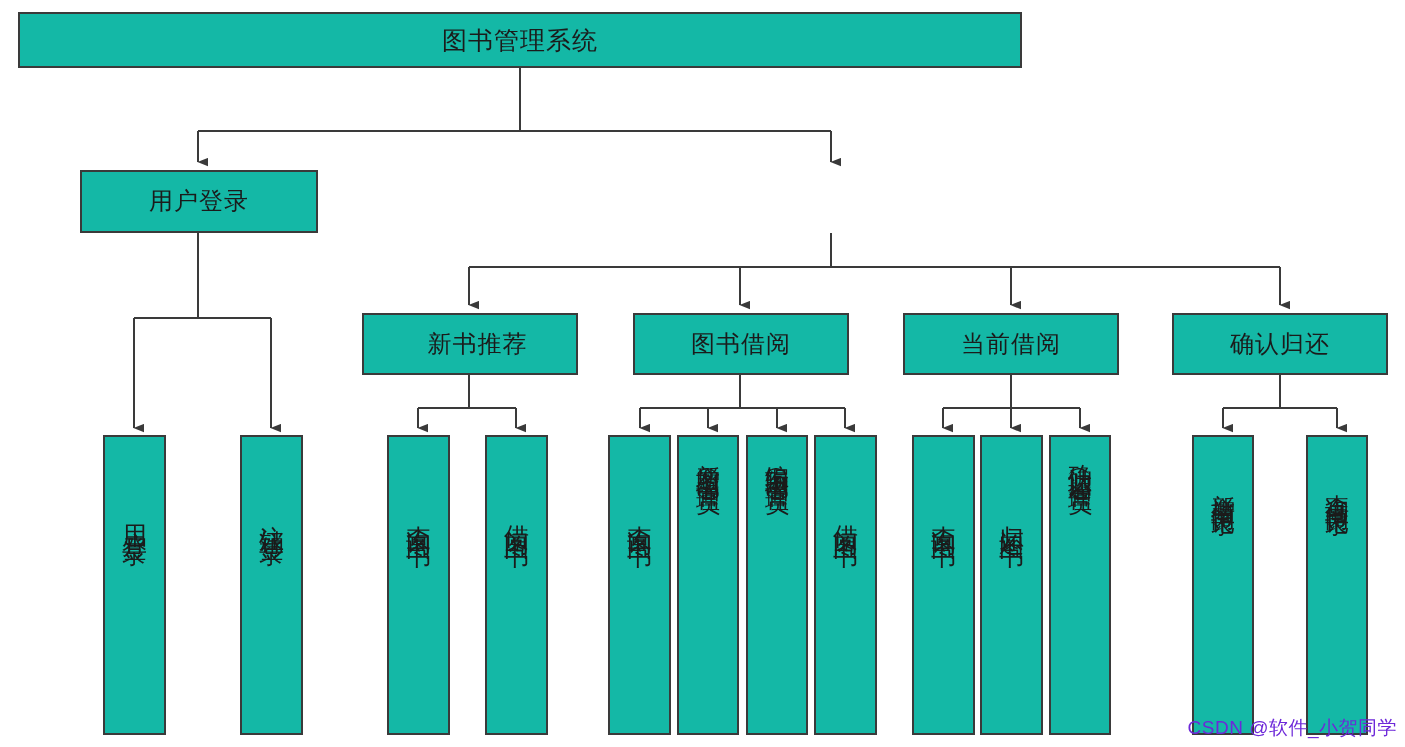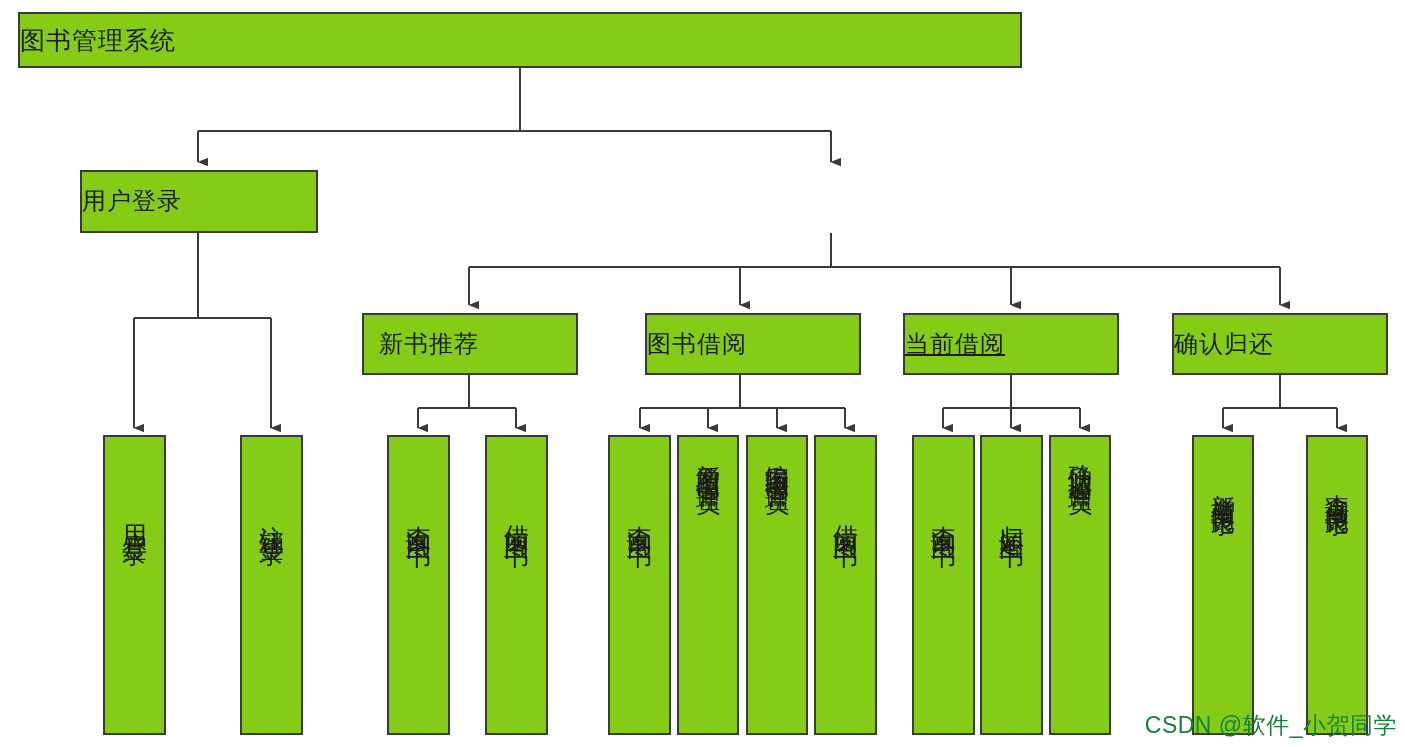--- a/index.html
+++ b/index.html
@@ -9,24 +9,25 @@
     font-family:"Liberation Sans","DejaVu Sans",sans-serif;
     overflow:hidden;
   }
   #canvas{position:relative;width:1405px;height:747px;}
 
   svg.links{position:absolute;left:0;top:0;width:1405px;height:747px;pointer-events:none;}
 
   .node{
     position:absolute;
     box-sizing:border-box;
-    background:#84cc16;
+    background:#14b8a6;
     border:2.5px solid #3a3a3a;
     display:flex;
     align-items:center;
+    justify-content:center;
     color:#1b1b1b;
   }
   .node .lbl{
     display:block;
     text-align:center;
     line-height:1.12;
     white-space:nowrap;
   }
   
   .h-node .lbl{font-size:24px;letter-spacing:1px;}
@@ -41,22 +42,22 @@
     line-height:1.0;
     letter-spacing:6px;
     margin:0 auto;
     white-space:nowrap;
   }
   .v-node.tall .lbl{letter-spacing:4px;font-size:24px;}
 
   .watermark{
     position:absolute;
     right:8px;bottom:6px;
-    font-size:23px;
-    color:#15803d;
+    font-size:19px;
+    color:#6d28d9;
     letter-spacing:.5px;
     white-space:nowrap;
   }
 </style>
 </head>
 <body>
 
 <div id="canvas">
 
   <svg class="links" viewBox="0 0 1405 747">
@@ -114,24 +115,24 @@
     <span class="lbl">图书管理系统</span>
   </div>
 
   <div class="node h-node" style="left:80px;top:170px;width:238px;height:63px;">
     <span class="lbl">用户登录</span>
   </div>
 
   <div class="node h-node" style="left:362px;top:313px;width:216px;height:62px;padding-left:15px;">
     <span class="lbl">新书推荐</span>
   </div>
-  <div class="node h-node" style="left:633px;top:313px;width:216px;height:62px;margin-left:12px;">
+  <div class="node h-node" style="left:633px;top:313px;width:216px;height:62px;">
     <span class="lbl">图书借阅</span>
   </div>
-  <div class="node h-node" style="left:903px;top:313px;width:216px;height:62px;text-decoration:underline;">
+  <div class="node h-node" style="left:903px;top:313px;width:216px;height:62px;">
     <span class="lbl">当前借阅</span>
   </div>
   <div class="node h-node" style="left:1172px;top:313px;width:216px;height:62px;">
     <span class="lbl">确认归还</span>
   </div>
 
   <div class="node v-node" style="left:103px;top:435px;width:63px;height:300px;padding-top:68px;">
     <span class="lbl">用户登录</span>
   </div>
   <div class="node v-node" style="left:240px;top:435px;width:63px;height:300px;padding-top:68px;">

